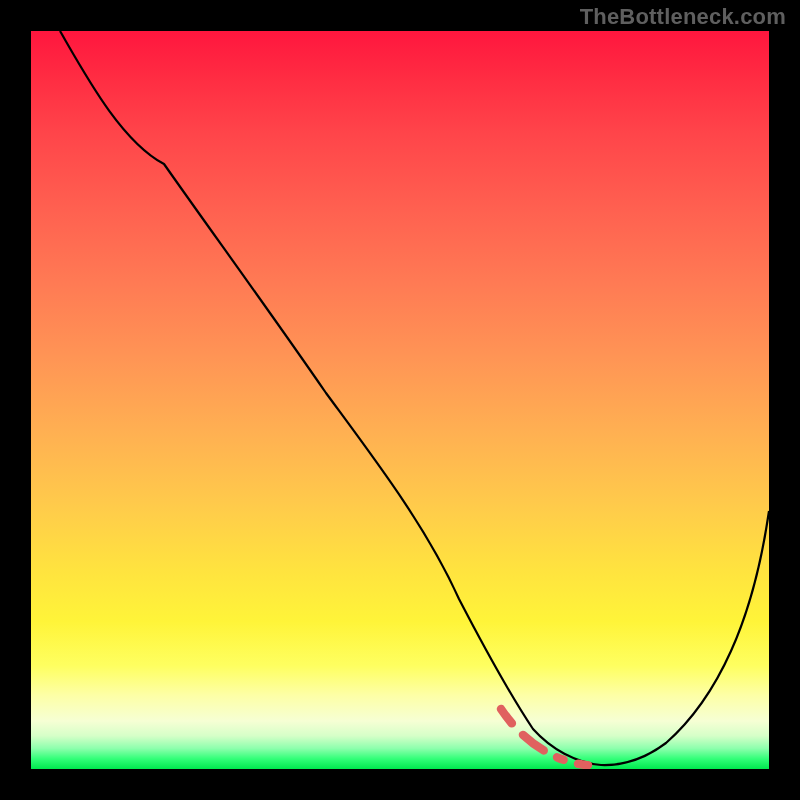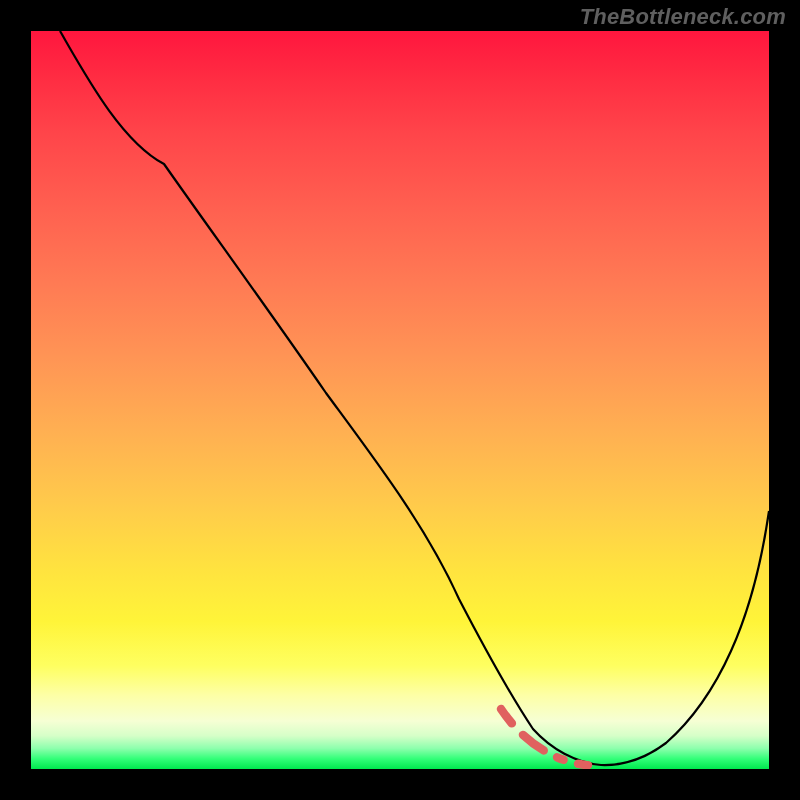--- a/index.html
+++ b/index.html
@@ -9,21 +9,20 @@
     height: 800px;
     background: #000;
     overflow: hidden;
     font-family: Arial, Helvetica, sans-serif;
   }
   .frame {
     position: relative;
     width: 800px;
     height: 800px;
     background: #000;
-    font-style: italic;
   }
   .watermark {
     position: absolute;
     top: 4px;
     right: 14px;
     color: #5f5f5f;
     font-size: 22px;
     font-weight: bold;
     letter-spacing: 0.2px;
     z-index: 20;

